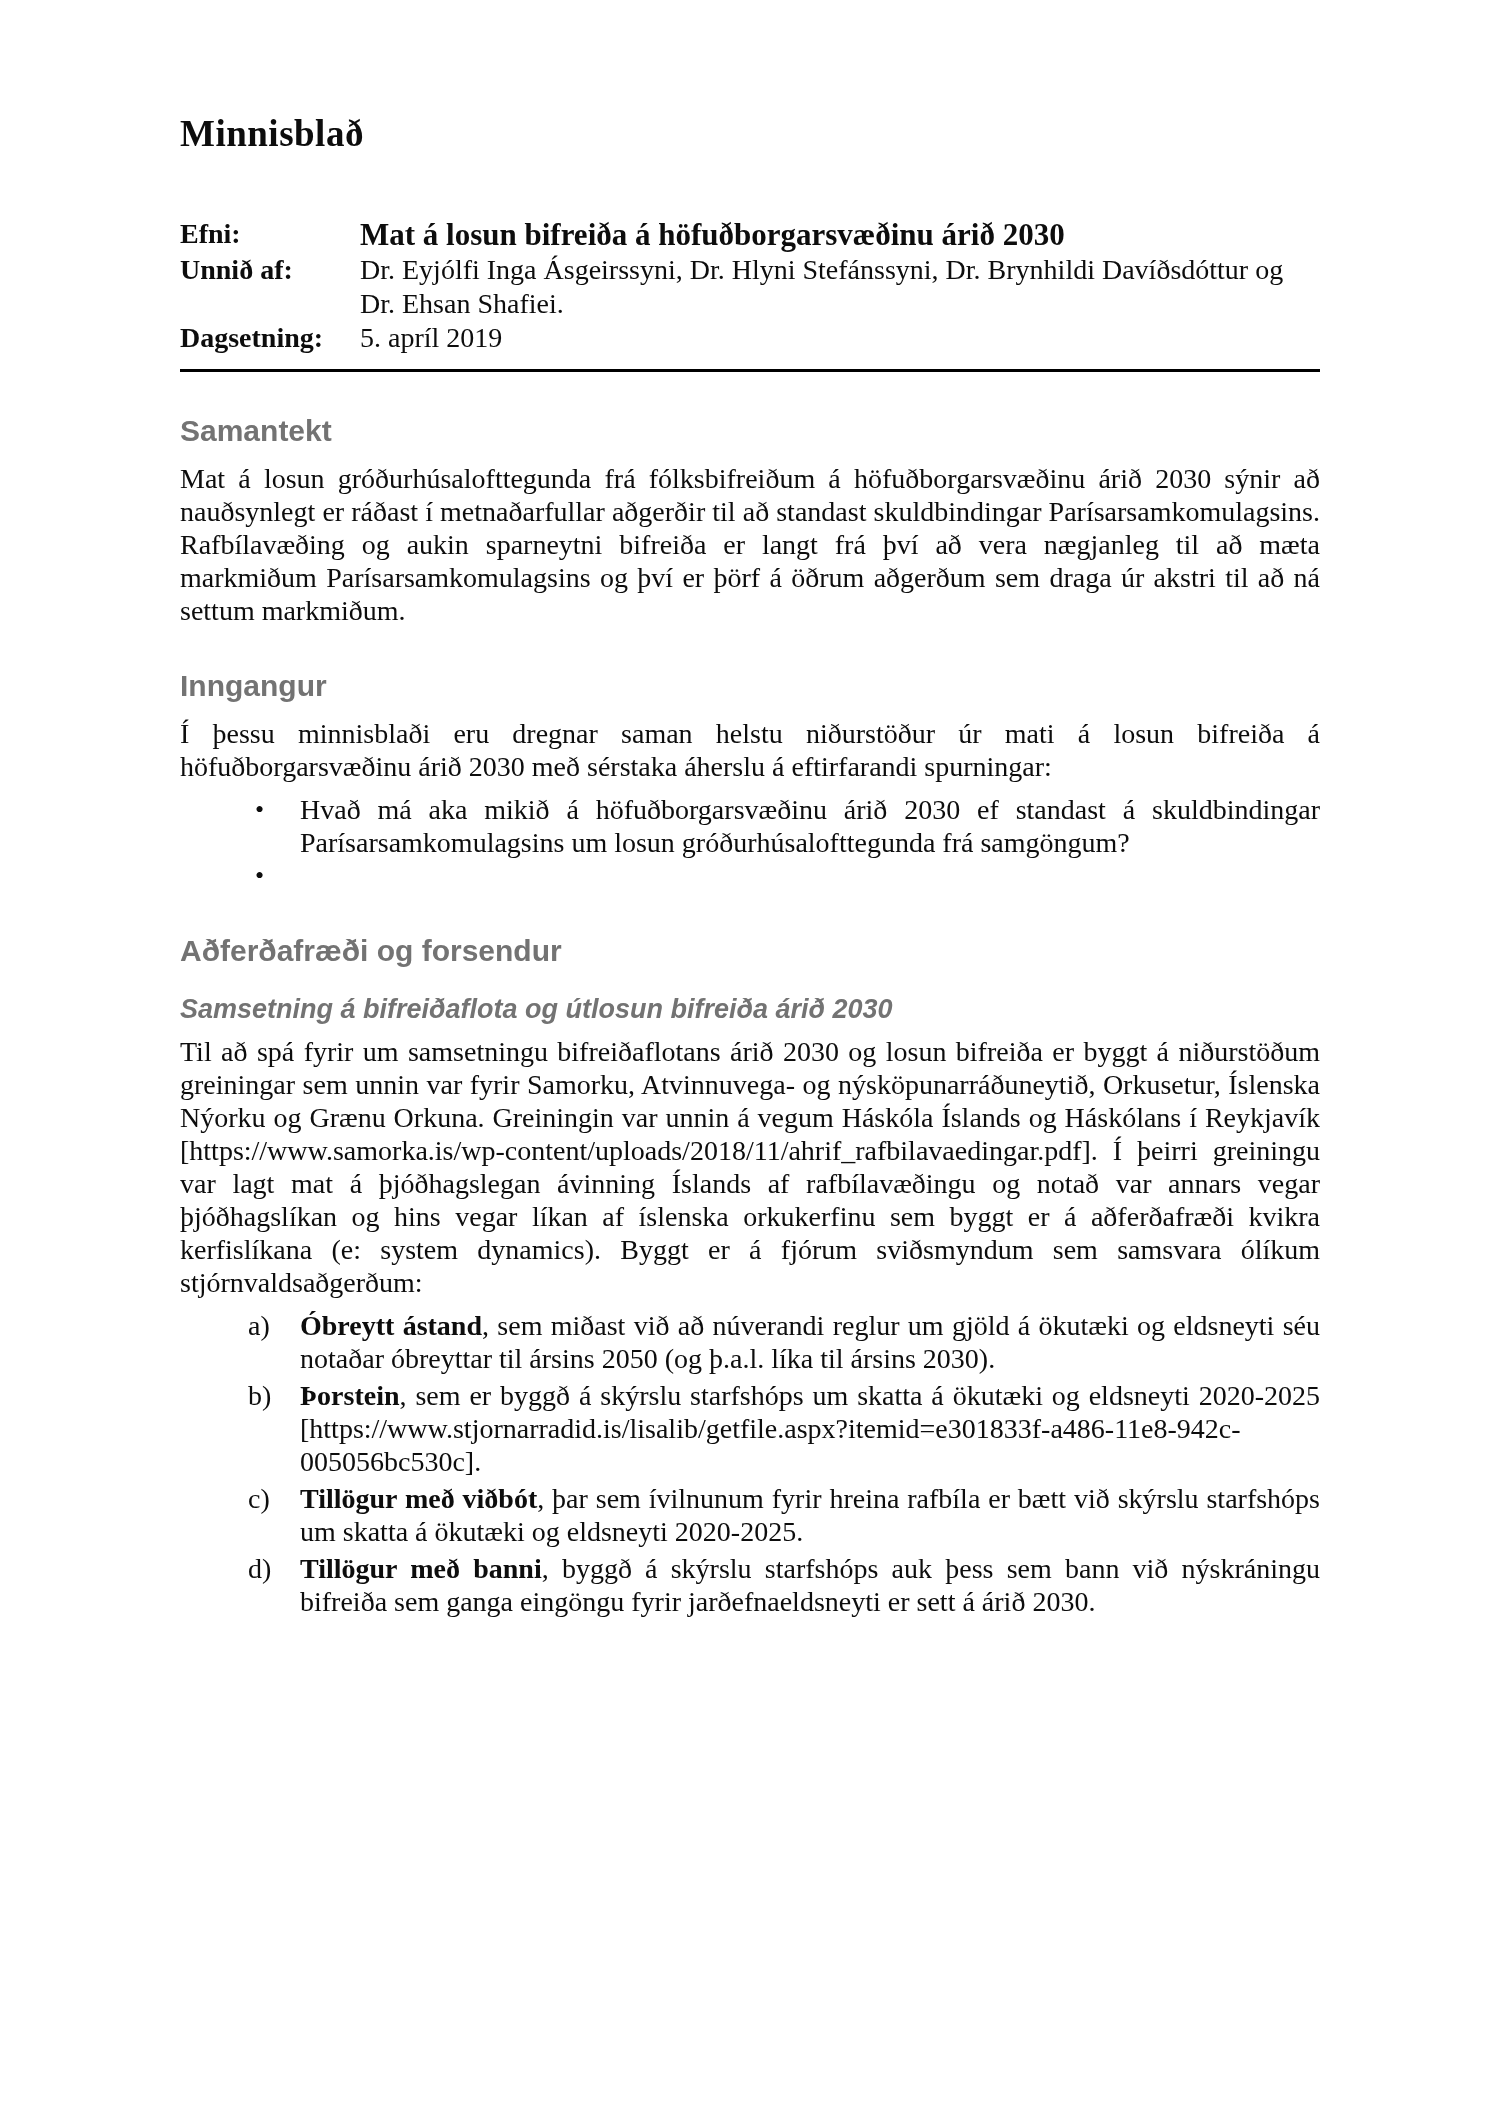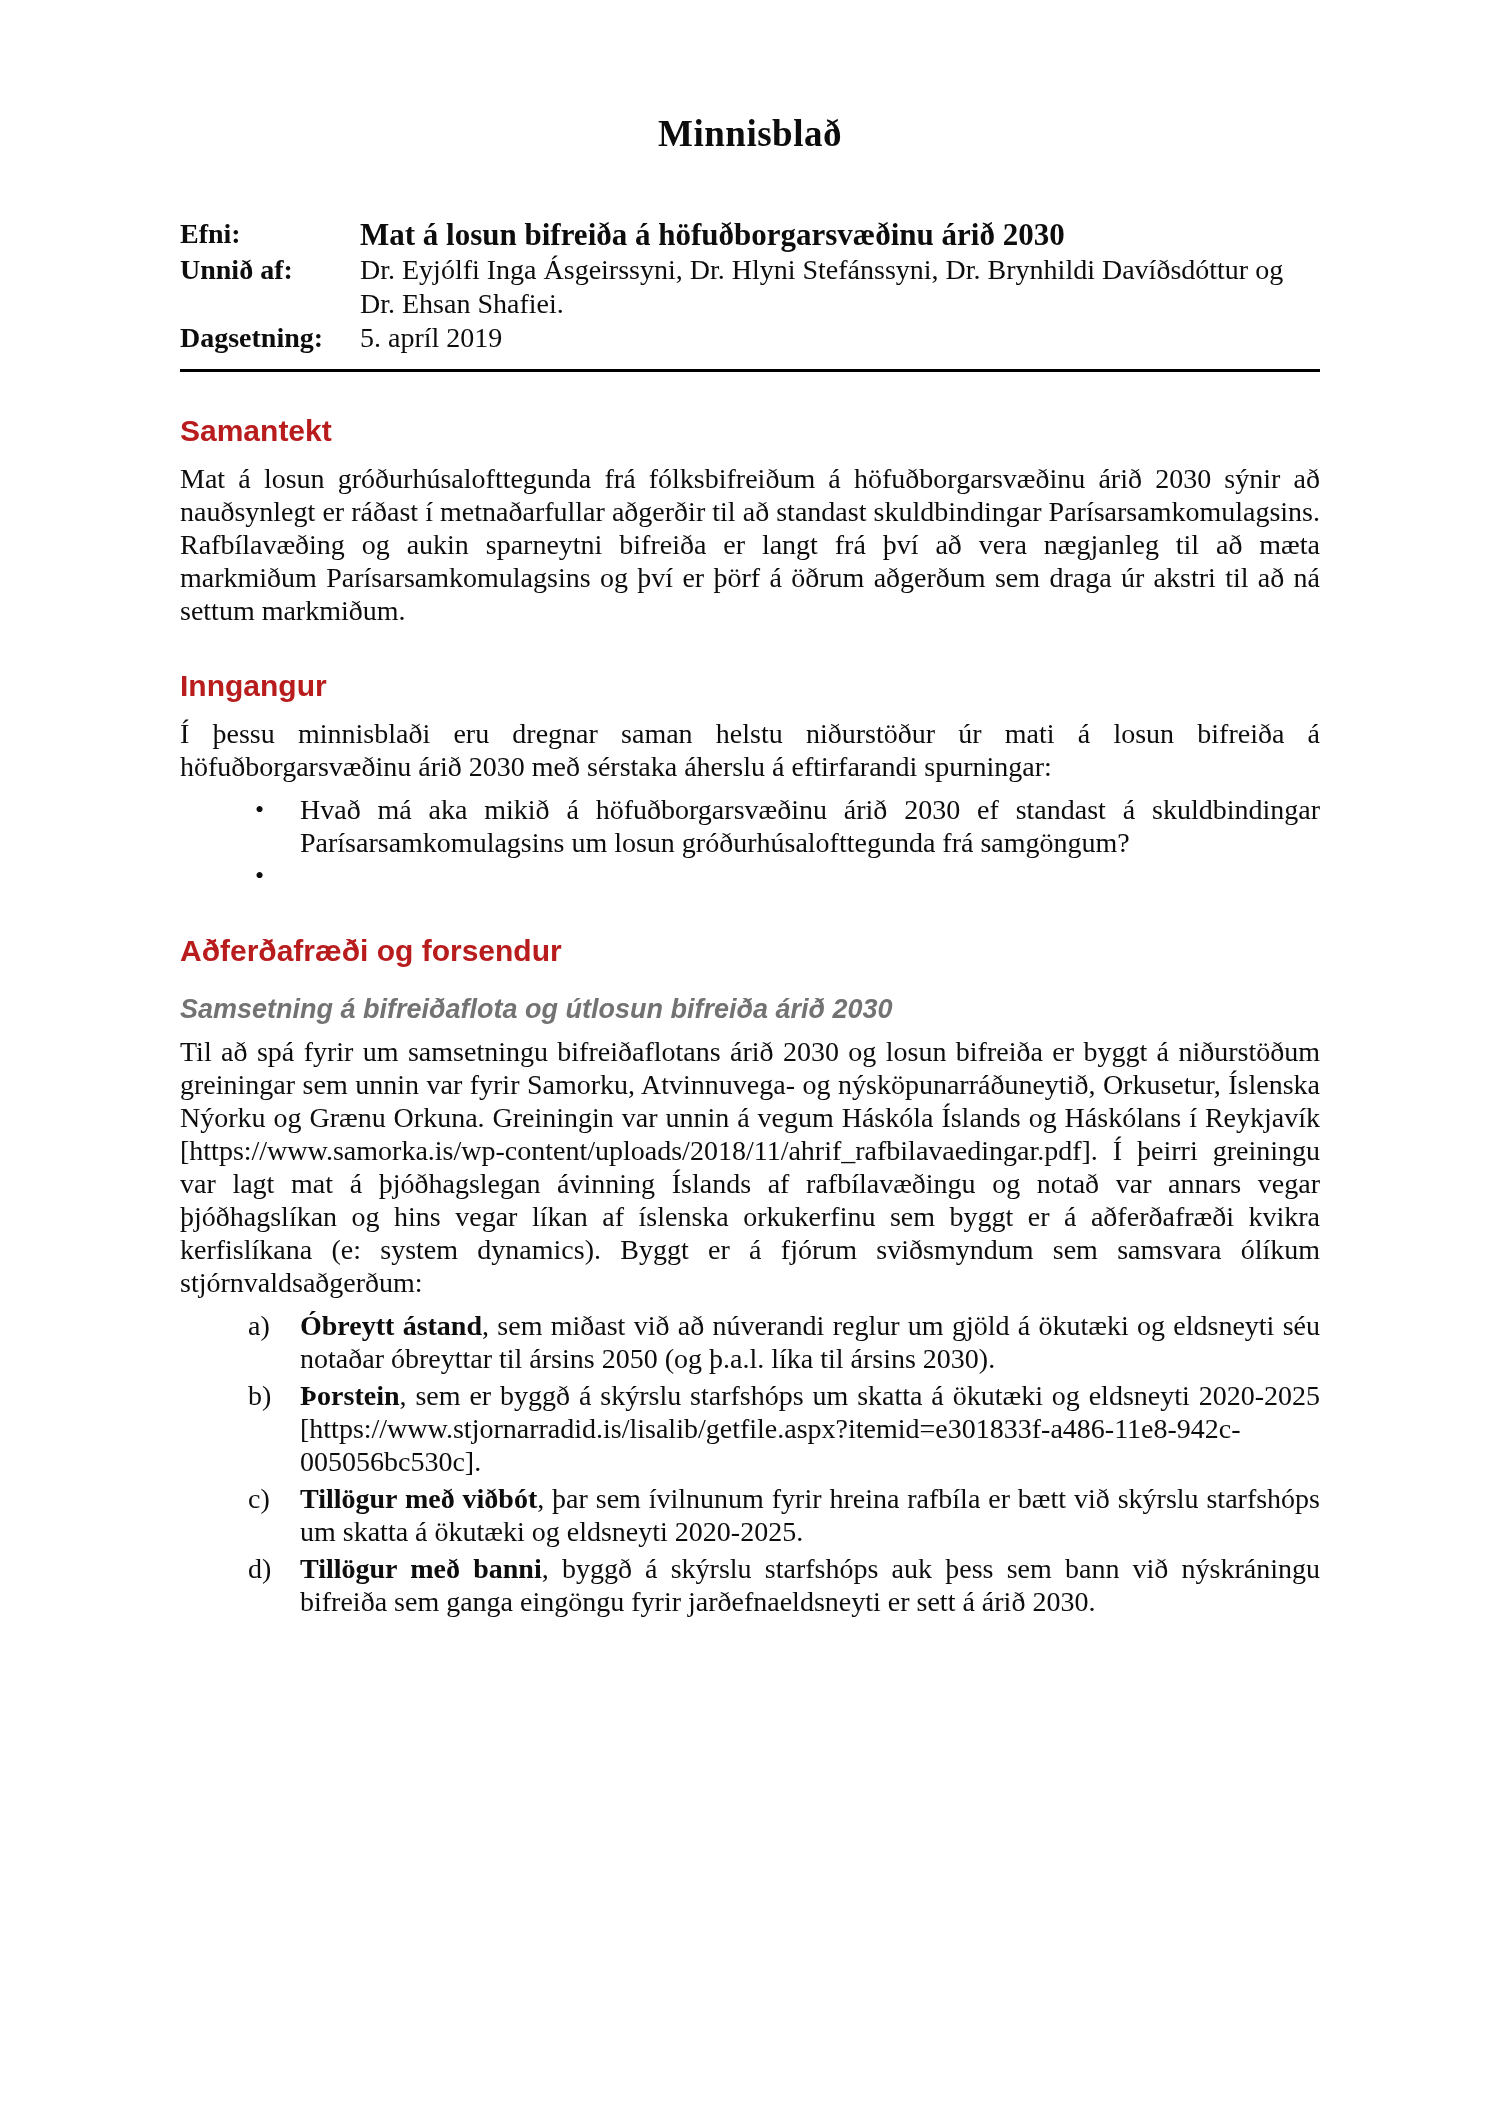--- a/index.html
+++ b/index.html
@@ -13,21 +13,20 @@
     height: 2123px;
     margin: 0 auto;
     background: #ffffff;
     box-sizing: border-box;
     padding: 112px 180px 60px 180px;
     font-family: "Liberation Serif", serif;
     color: #0d0d0d;
     overflow: hidden;
   }
   .doc-title {
-    text-align: center;
     font-size: 37px;
     font-weight: bold;
     margin: 0 0 62px 0;
     letter-spacing: 0.5px;
   }
   .header-block {
     margin: 0 0 14px 0;
   }
   .header-row {
     display: grid;
@@ -46,21 +45,21 @@
   .rule {
     border: none;
     border-top: 3px solid #000000;
     margin: 12px 0 0 0;
   }
   h2.section-heading {
     font-family: "Liberation Sans", sans-serif;
     font-size: 30px;
     font-weight: bold;
     margin: 42px 0 14px 0;
-    color: #b91c1c;
+    color: #737373;
   }
   h3.sub-heading {
     font-family: "Liberation Sans", sans-serif;
     font-size: 27px;
     font-weight: bold;
     font-style: italic;
     margin: 26px 0 10px 0;
     color: #737373;
   }
   p.body-text {

